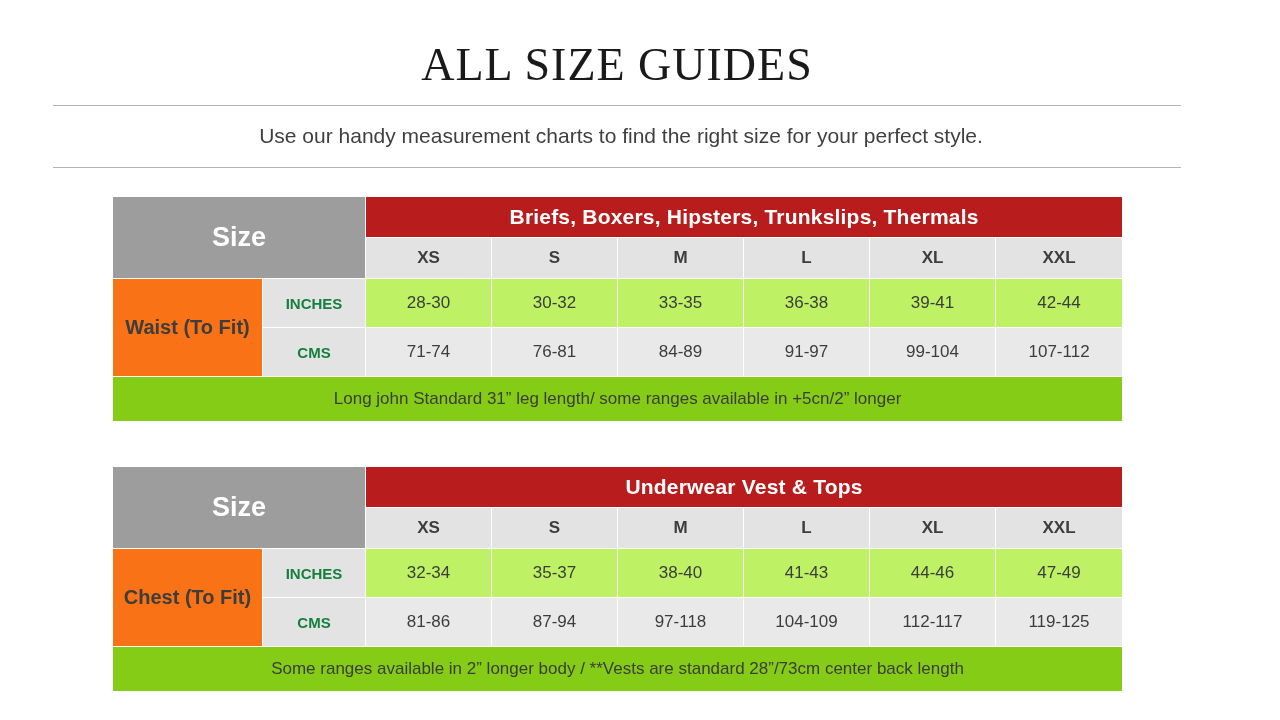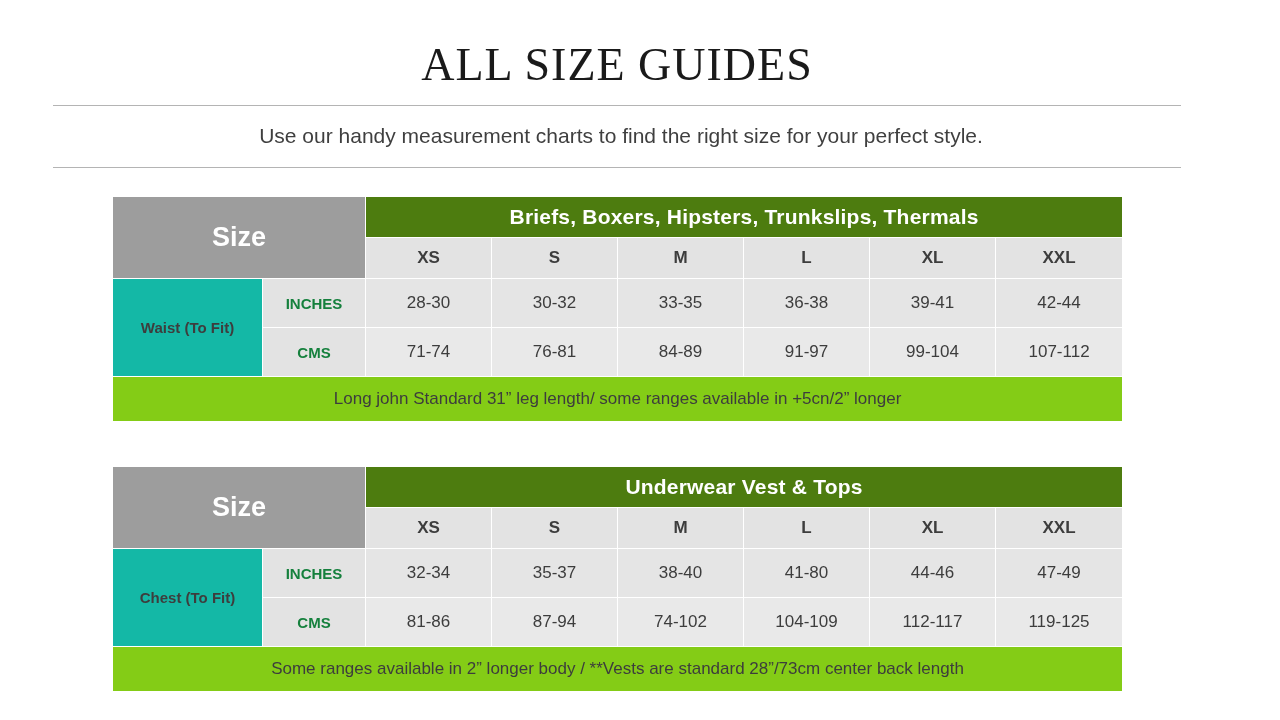--- a/index.html
+++ b/index.html
@@ -68,52 +68,52 @@
   }
 
   .hdr-size {
     background: #9d9d9d;
     color: #ffffff;
     font-size: 27px;
     font-weight: 700;
     height: 80px;
   }
   .hdr-group {
-    background: #4d7c0f;
+    background: #b91c1c;
     color: #ffffff;
     font-size: 21px;
     font-weight: 700;
     height: 40px;
     letter-spacing: 0.2px;
   }
   .hdr-sizecode {
     background: #e3e3e3;
     color: #3d3d3d;
     font-size: 17px;
     font-weight: 700;
     height: 40px;
     margin-top: 47px;
   }
   .rowlabel {
-    background: #14b8a6;
-    color: #3d3d3d;
-    font-size: 15px;
+    background: #f97316;
+    color: #3d3d3d;
+    font-size: 20px;
     font-weight: 700;
     width: 150px;
   }
   .unitlabel {
     background: #e3e3e3;
     color: #15803d;
     font-size: 15px;
     font-weight: 700;
     width: 103px;
     height: 48px;
   }
   .datacell {
-    background: #e5e5e5;
+    background: #bef264;
     color: #3d3d3d;
     font-size: 17px;
     height: 48px;
   }
   .datacell.alt {
     background: #e9e9e9;
     margin-left: 40px;
   }
   .note {
     background: #84cc16;
@@ -207,29 +207,29 @@
           <td class="hdr-sizecode">L</td>
           <td class="hdr-sizecode">XL</td>
           <td class="hdr-sizecode">XXL</td>
         </tr>
         <tr>
           <td class="rowlabel" rowspan="2">Chest (To Fit)</td>
           <td class="unitlabel">INCHES</td>
           <td class="datacell">32-34</td>
           <td class="datacell">35-37</td>
           <td class="datacell">38-40</td>
-          <td class="datacell">41-80</td>
+          <td class="datacell">41-43</td>
           <td class="datacell">44-46</td>
           <td class="datacell">47-49</td>
         </tr>
         <tr>
           <td class="unitlabel">CMS</td>
           <td class="datacell alt">81-86</td>
           <td class="datacell alt">87-94</td>
-          <td class="datacell alt">74-102</td>
+          <td class="datacell alt">97-118</td>
           <td class="datacell alt">104-109</td>
           <td class="datacell alt">112-117</td>
           <td class="datacell alt">119-125</td>
         </tr>
         <tr>
           <td class="note" colspan="8">Some ranges available in 2” longer body / **Vests are standard 28”/73cm center back length</td>
         </tr>
       </tbody>
     </table>
   </div>

